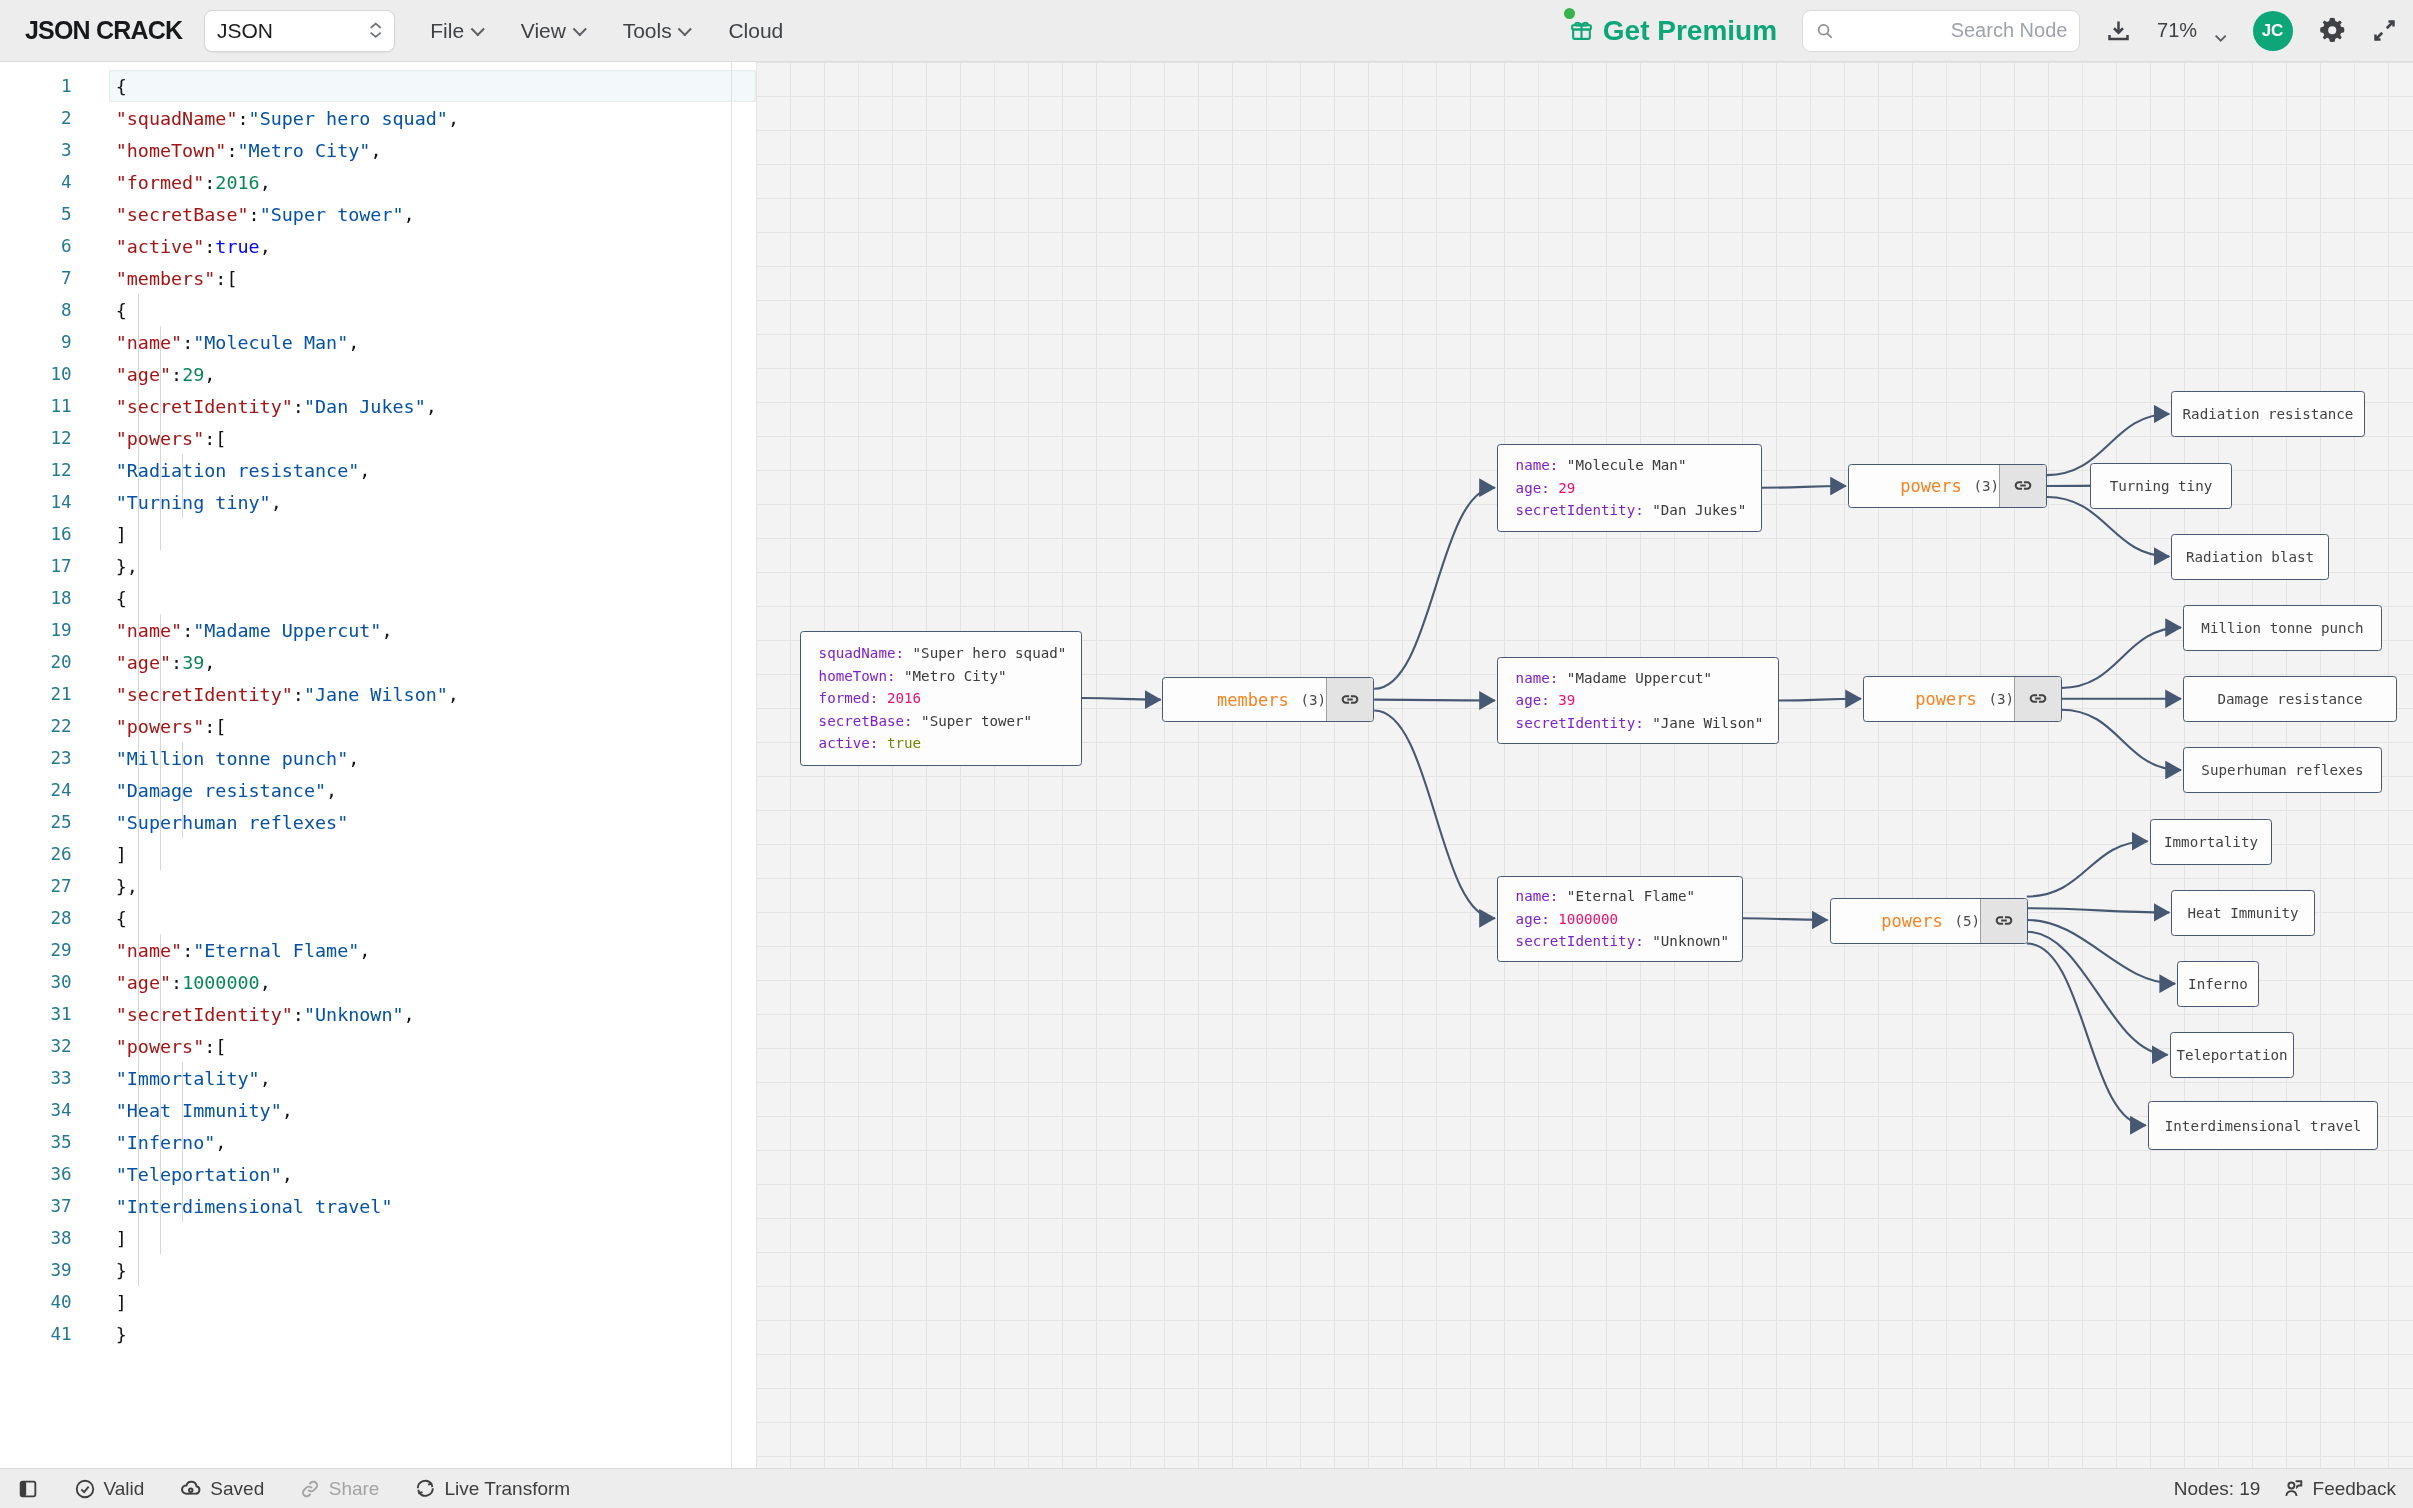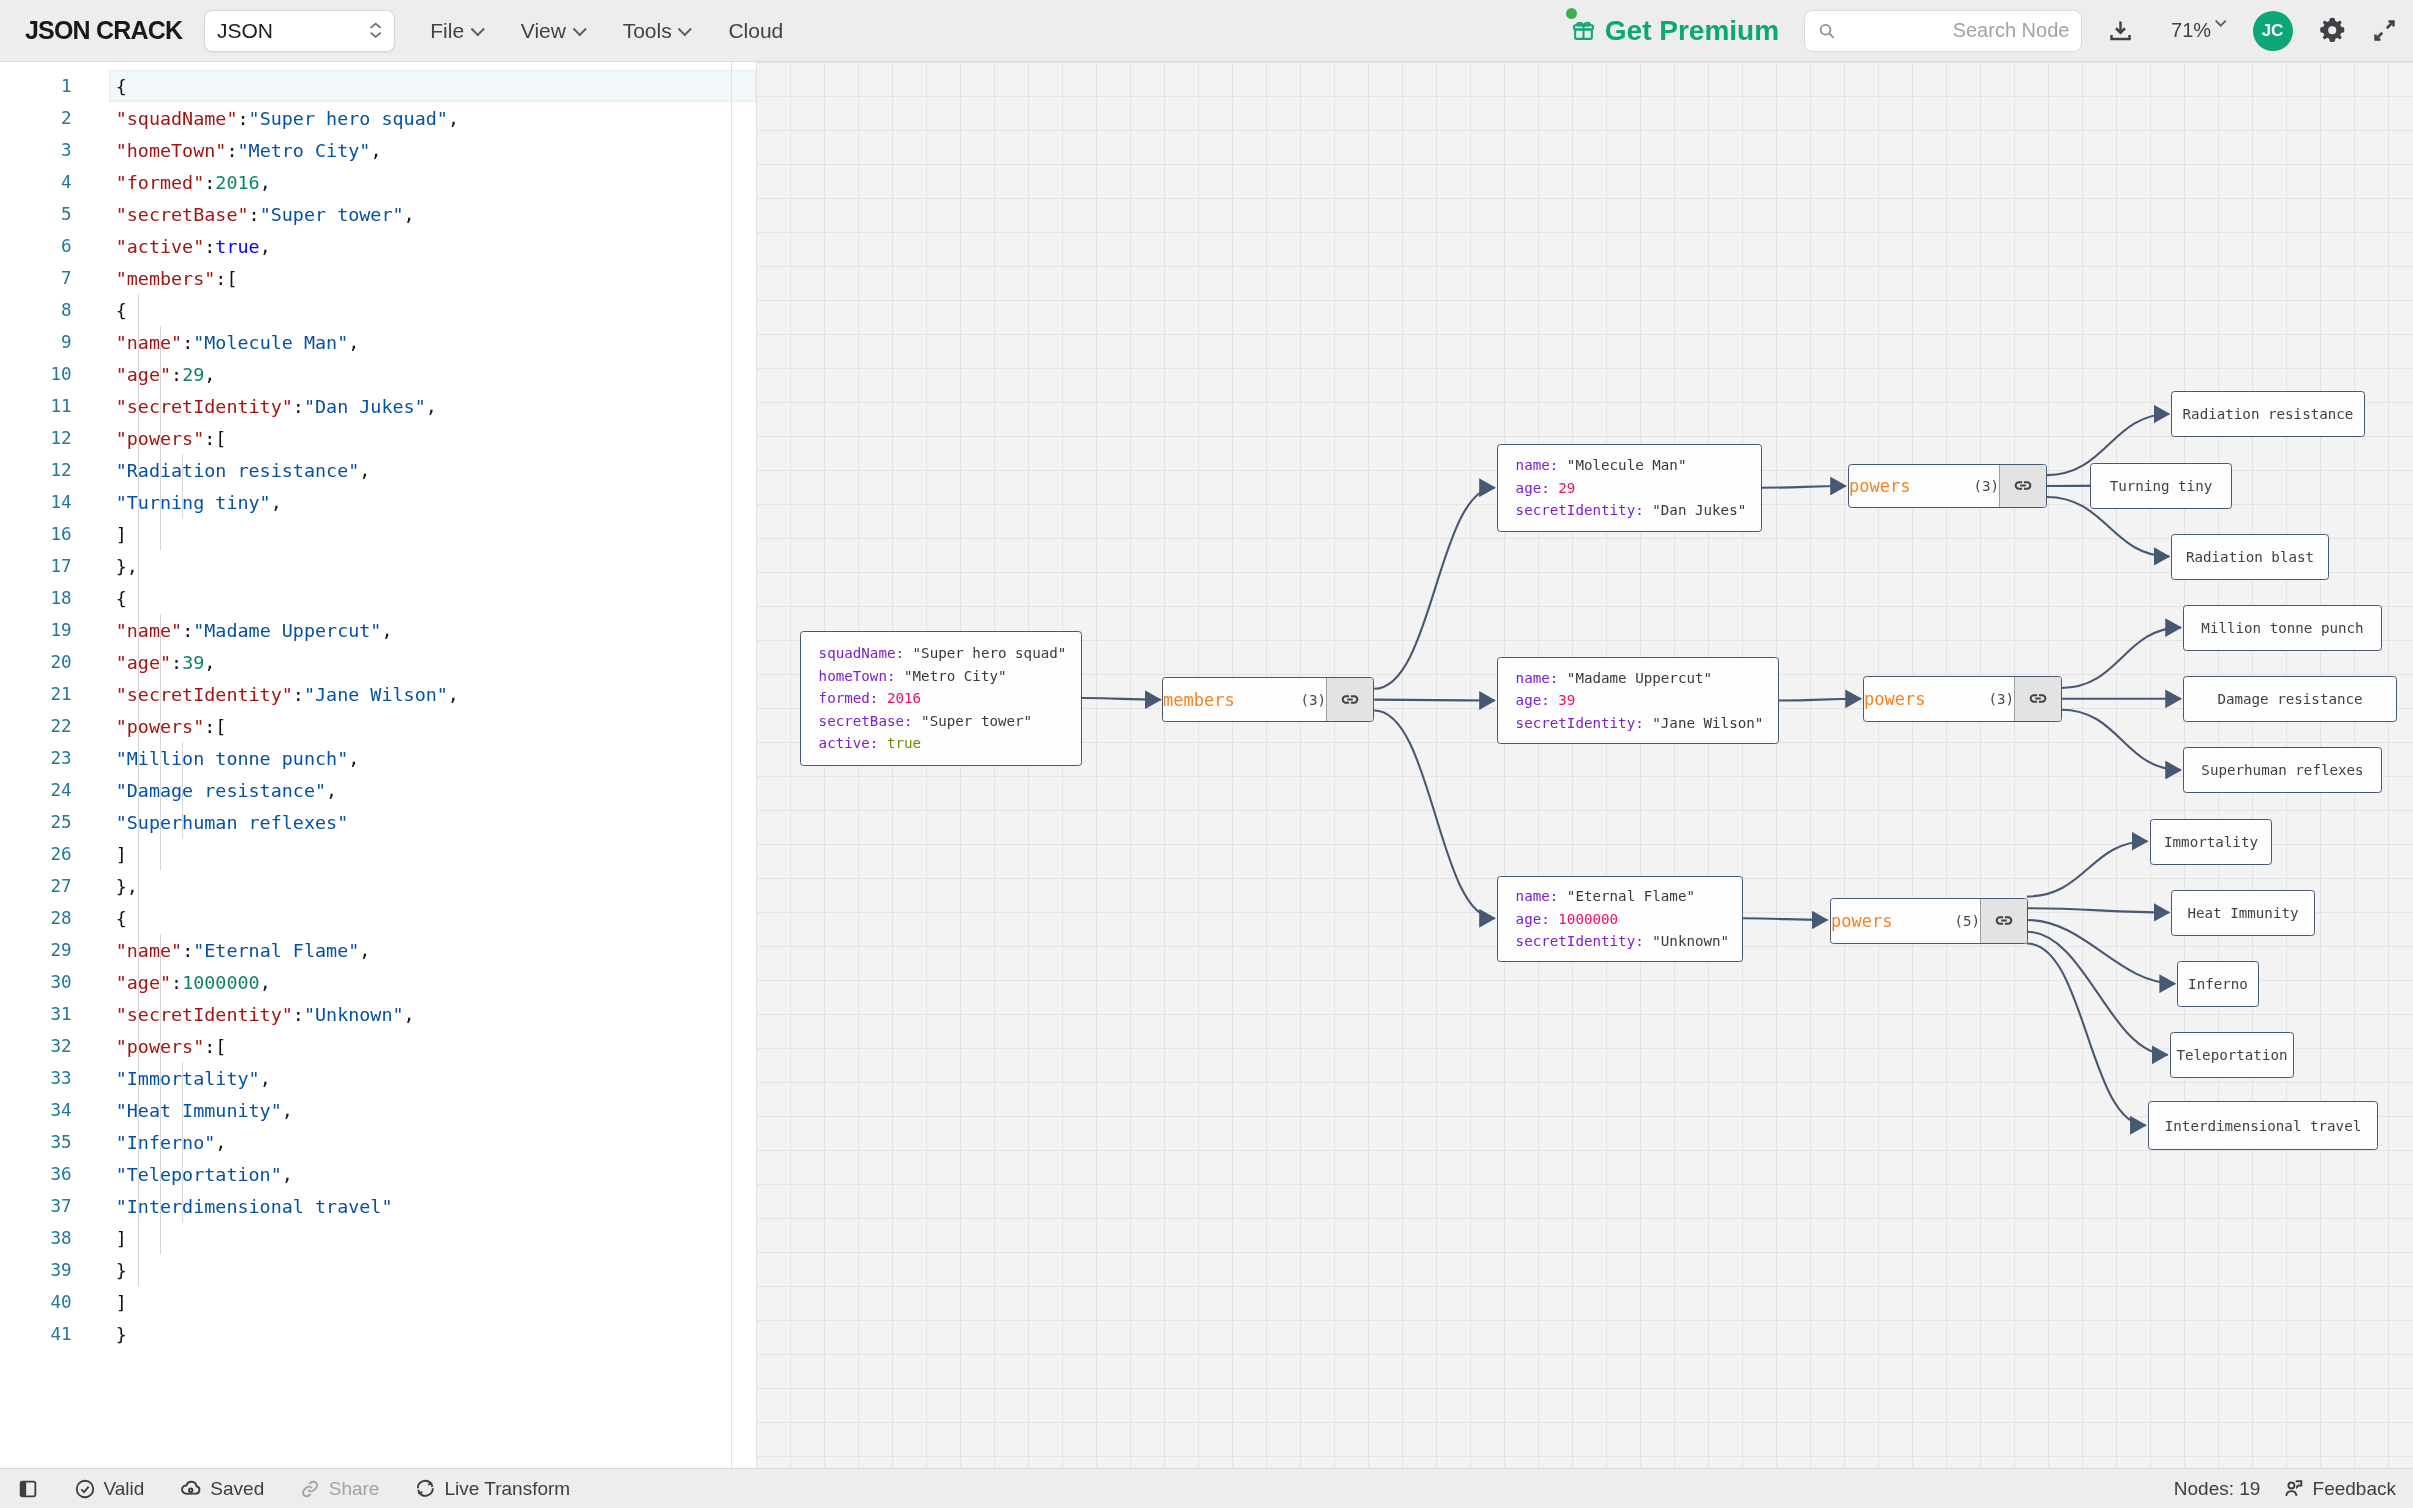--- a/index.html
+++ b/index.html
@@ -23,21 +23,21 @@
   .hdr-right { margin-left:auto; display:flex; align-items:center; gap:25px; }
   .premium { display:flex; align-items:center; gap:8.4px; color:#0ca678; font-weight:bold; font-size:28px;
              cursor:pointer; position:relative; white-space:nowrap; }
   .premium .dot { position:absolute; left:-5px; top:-6.7px; width:11px; height:11px; border-radius:50%; background:#37b24d; }
   .search-box { width:278px; height:42px; background:#fff; border:0.8px solid #d9d9d9; border-radius:8.4px;
                 display:flex; align-items:center; padding:0 11.7px; gap:8.4px; }
   .search-box input { border:none; outline:none; font-size:20px; color:#14532d; width:100%; background:transparent;
                       font-family:Liberation Sans, sans-serif;text-align:right; }
   .search-box input::placeholder { color:#9da3ab; }
   .icon-btn { background:none; border:none; cursor:pointer; display:flex; align-items:center; gap:6.7px; color:#3e4247; }
-  .zoom-ctl { font-size:20px; color:#3e4247; display:flex; align-items:flex-start; gap:3px; cursor:pointer;margin-left:12px; }
+  .zoom-ctl { font-size:20px; color:#3e4247; display:flex; align-items:flex-end; gap:17px; cursor:pointer; }
   .avatar { width:40px; height:40px; border-radius:50%; background:#0ca678; color:#fff; font-weight:bold;
             font-size:17px; display:flex; align-items:center; justify-content:center; cursor:pointer; }
 
   
   .main { flex:1; display:flex; min-height:0; }
   .editor-pane { width:756px; background:#fff; position:relative; flex:0 0 auto; overflow:hidden;
                  font-family:"DejaVu Sans Mono", monospace; }
   .editor-pane::after { content:""; position:absolute; top:0; bottom:0; left:731px; width:0.8px; background:#e2e2e2; }
   .editor { padding-top:8.4px; }
   .cl { display:flex; height:32px; align-items:center; }
@@ -53,21 +53,21 @@
                 background-image:linear-gradient(#e4e4e4 1.3px, transparent 1.3px),
                                  linear-gradient(90deg, #e4e4e4 1.3px, transparent 1.3px);
                 background-size:34px 34px; }
   .edges { position:absolute; left:0; top:0; width:100%; height:100%; }
   .gnode { position:absolute; background:#fdfdfd; border:1.7px solid #475872; border-radius:3.4px;
            font-family:"DejaVu Sans Mono", monospace; cursor:pointer; }
   .gnode.detail { display:flex; flex-direction:column; justify-content:center; padding:8.4px 17.6px; }
   .gnode .row { font-size:14.2px; line-height:22.6px; white-space:nowrap; color:#3a3a3a; }
   .nk { color:#7d21cc; } .nv-str { color:#3a3a3a; } .nv-num { color:#ef0e6d; } .nv-bool { color:#748700; }
   .gnode.parent { display:flex; align-items:stretch; padding:0; overflow:hidden; }
-  .parent .plabelwrap { flex:1; display:flex; align-items:center; justify-content:space-between; gap:11.7px; }
+  .parent .plabelwrap { flex:1; display:flex; align-items:center; justify-content:flex-end; gap:11.7px; }
   .plabel { color:#f6821f; font-size:17px; }
   .pcount { color:#4a4a4a; font-size:14.2px; }
   .plink { width:47px; background:#e3e3e3; border-left:1.3px solid #9aa0a6; display:flex;
            align-items:center; justify-content:center; cursor:pointer; }
   .gnode.leaf { display:flex; align-items:center; justify-content:center; font-size:14.2px; color:#424242;
                 white-space:nowrap; }
 
   
   .statusbar { height:40px; background:#ededed; border-top:0.8px solid #d9d9d9; display:flex;
                align-items:center; padding:0 17px; gap:35px; flex:0 0 auto; font-size:19px; color:#3e3e3e; }

